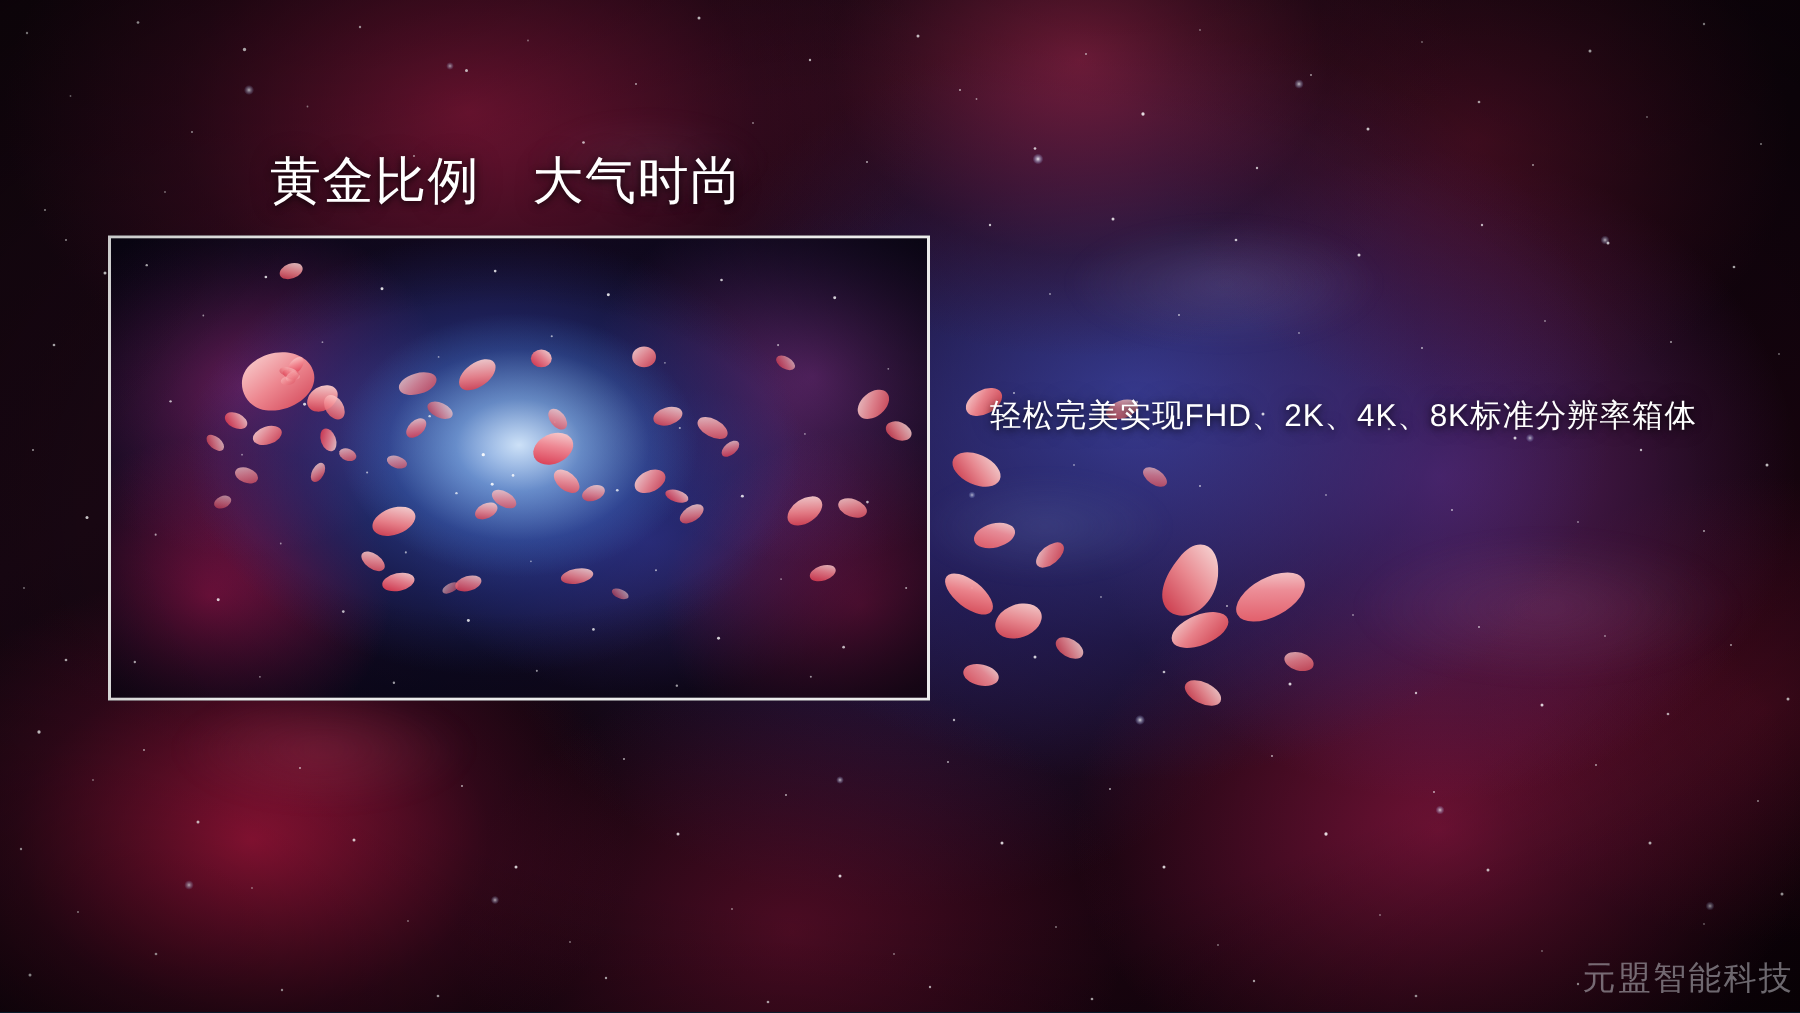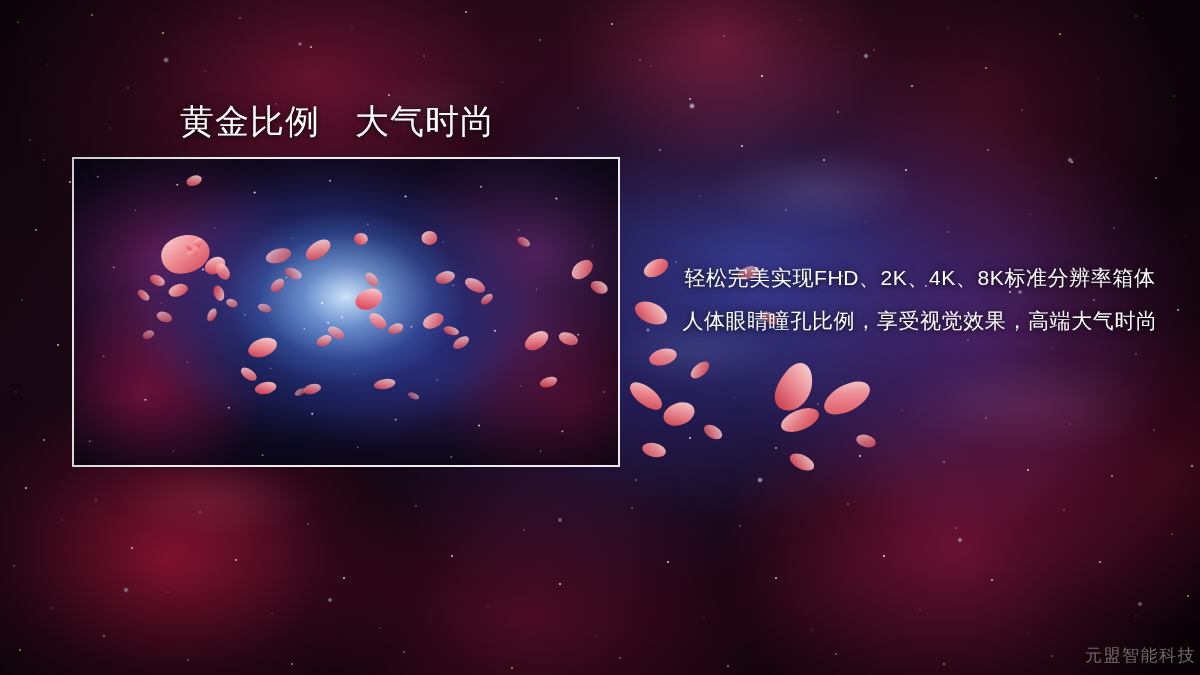--- a/index.html
+++ b/index.html
@@ -107,27 +107,26 @@
     top: 256px;
     width: 520px;
   }
   #body-copy .line {
     font-size: 21px;
     line-height: 43px;
     color: #ffffff;
     white-space: pre;
     letter-spacing: 0.6px;
     text-shadow: 0 1px 5px rgba(0,0,0,0.70), 0 0 14px rgba(0,0,0,0.40);
-    text-align: center;
   }
   #watermark {
     position: absolute;
     right: 4px;
     bottom: 8px;
-    font-size: 17px;
+    font-size: 22px;
     letter-spacing: 1.5px;
     color: rgba(190,190,196,0.55);
   }
 </style>
 </head>
 <body>
 
 <div id="slide">
 
   <div class="bg-layer bg-base"></div>
@@ -466,18 +465,17 @@
       </svg>
     </div>
   </div>
 
   <div class="bg-layer vignette"></div>
 
   <div id="slide-title">黄金比例　大气时尚</div>
 
   <div id="body-copy">
     <div class="line">轻松完美实现FHD、2K、4K、8K标准分辨率箱体</div>
-    <div class="line">人体眼睛瞳孔比例，享受视觉效果，高端大气时尚</div>
   </div>
 
   <div id="watermark">元盟智能科技</div>
 
 </div>
 
 </body></html>

